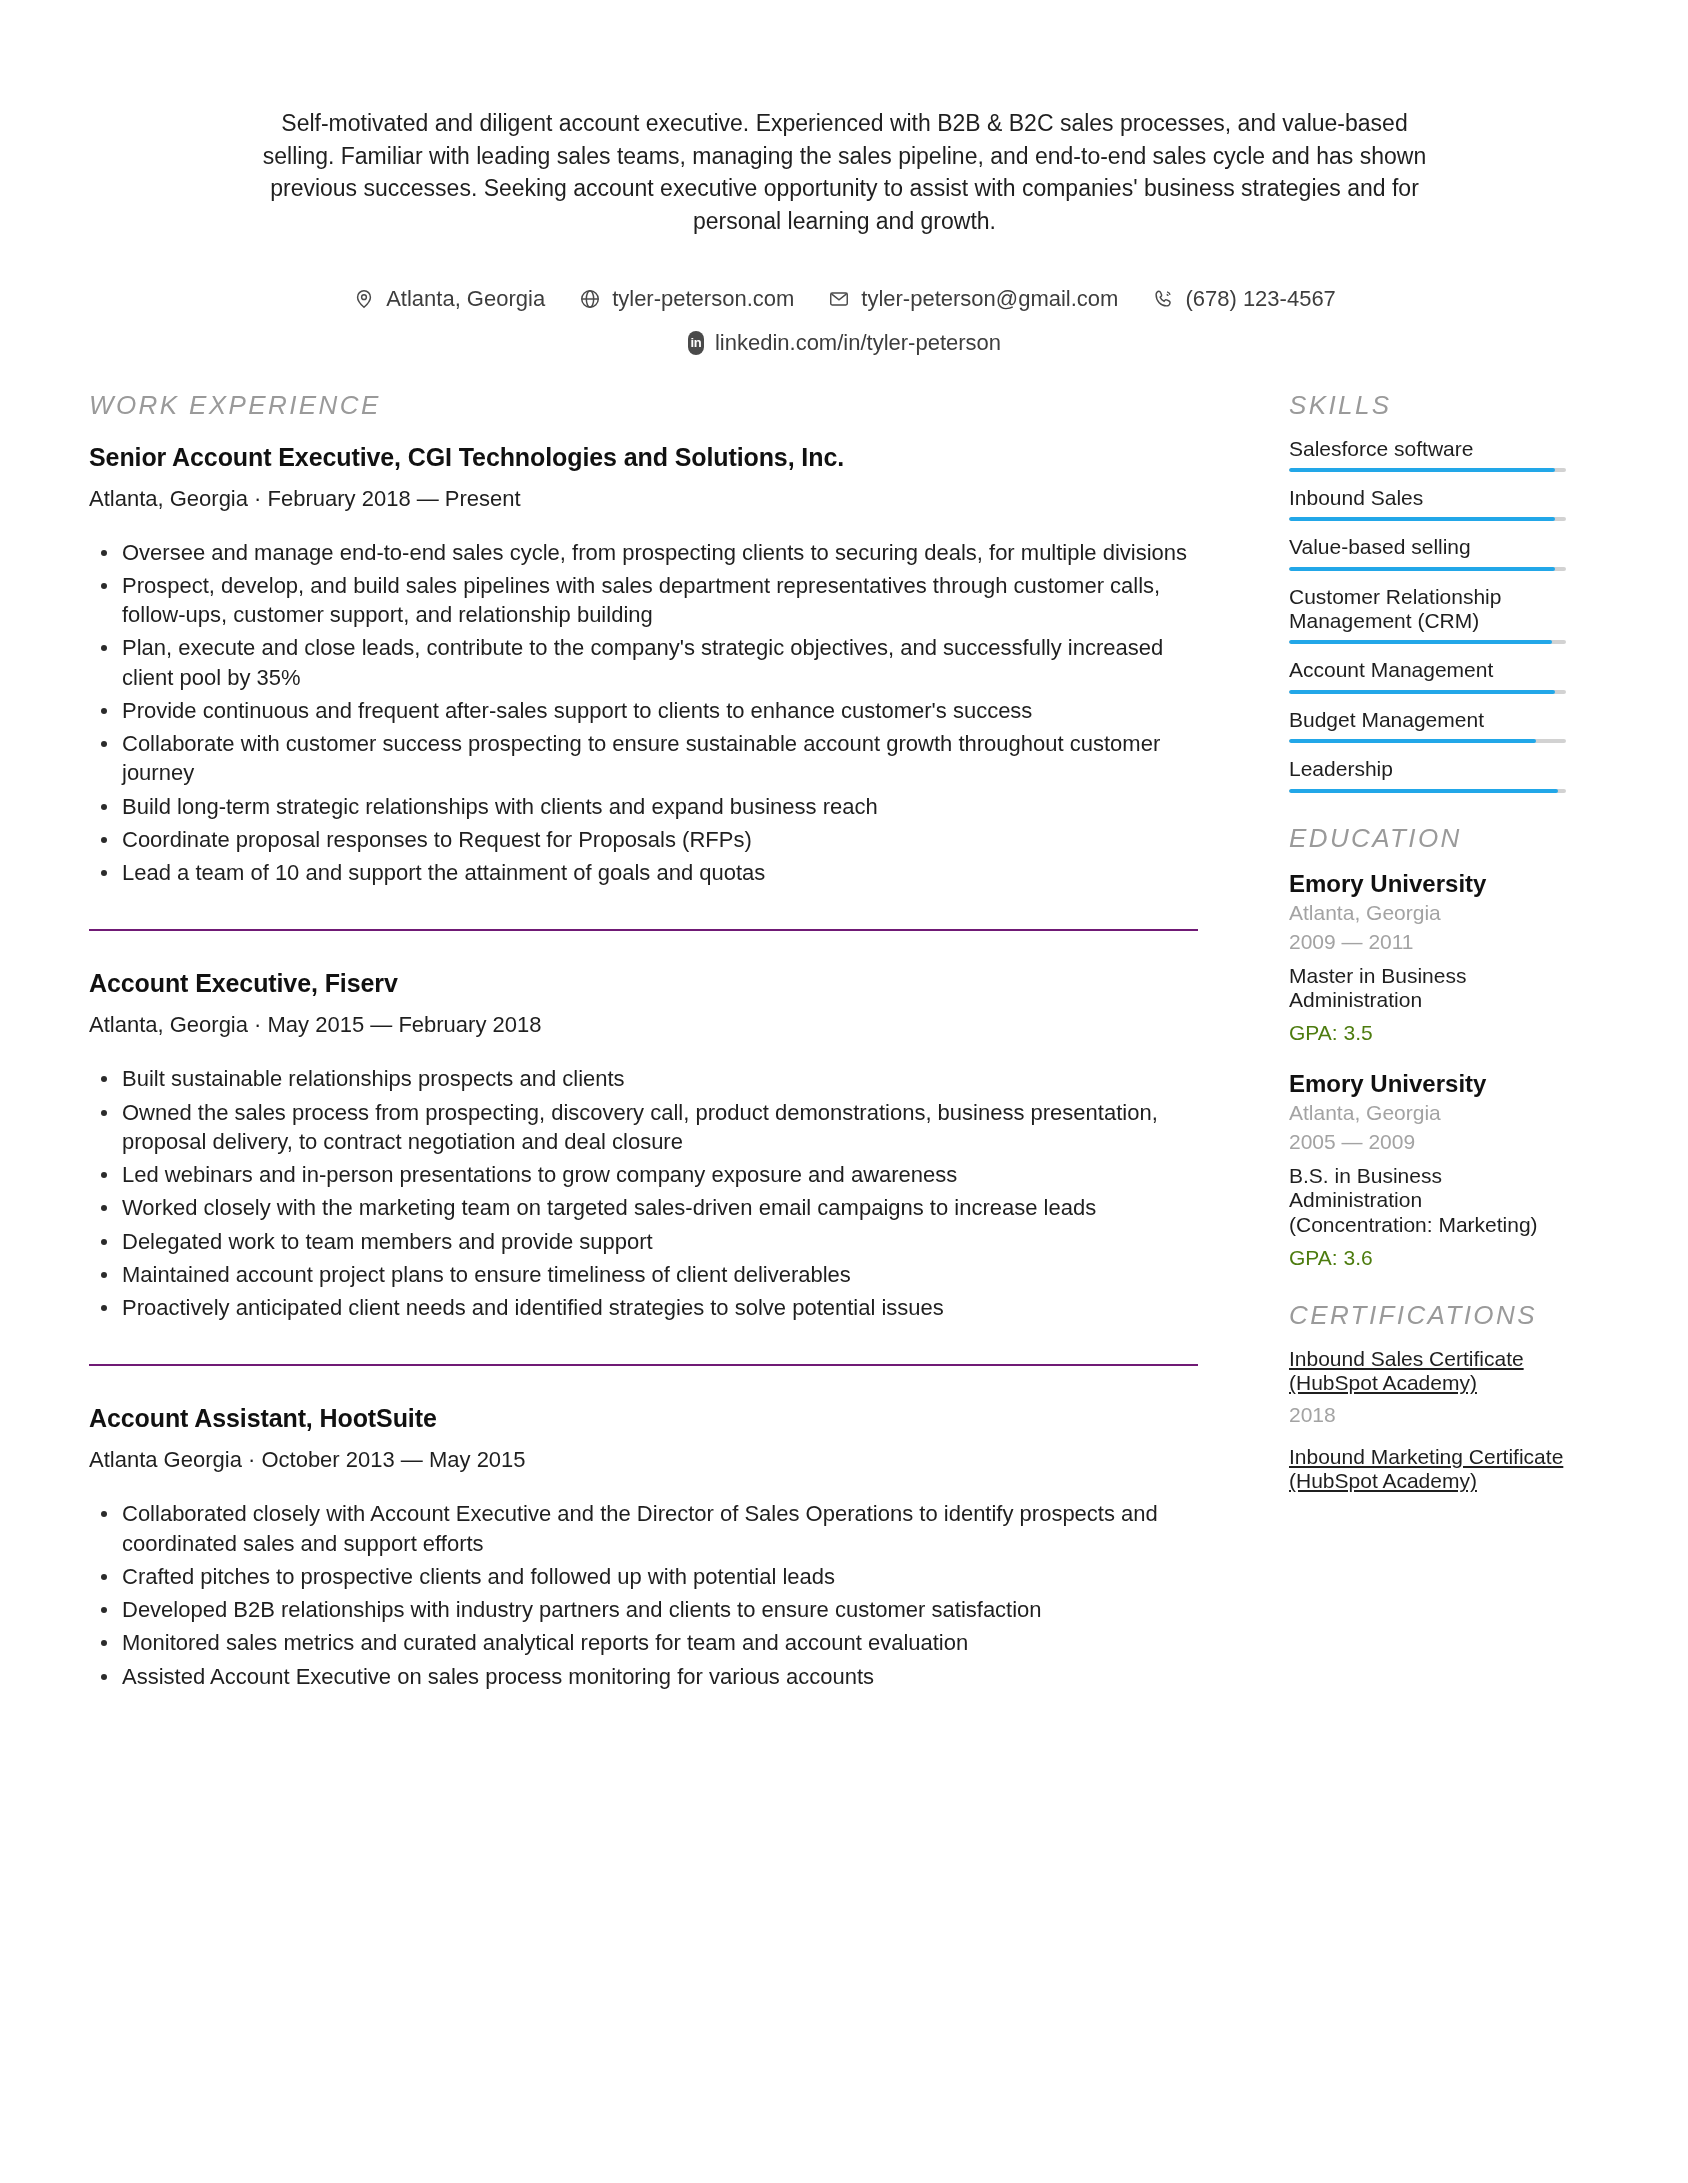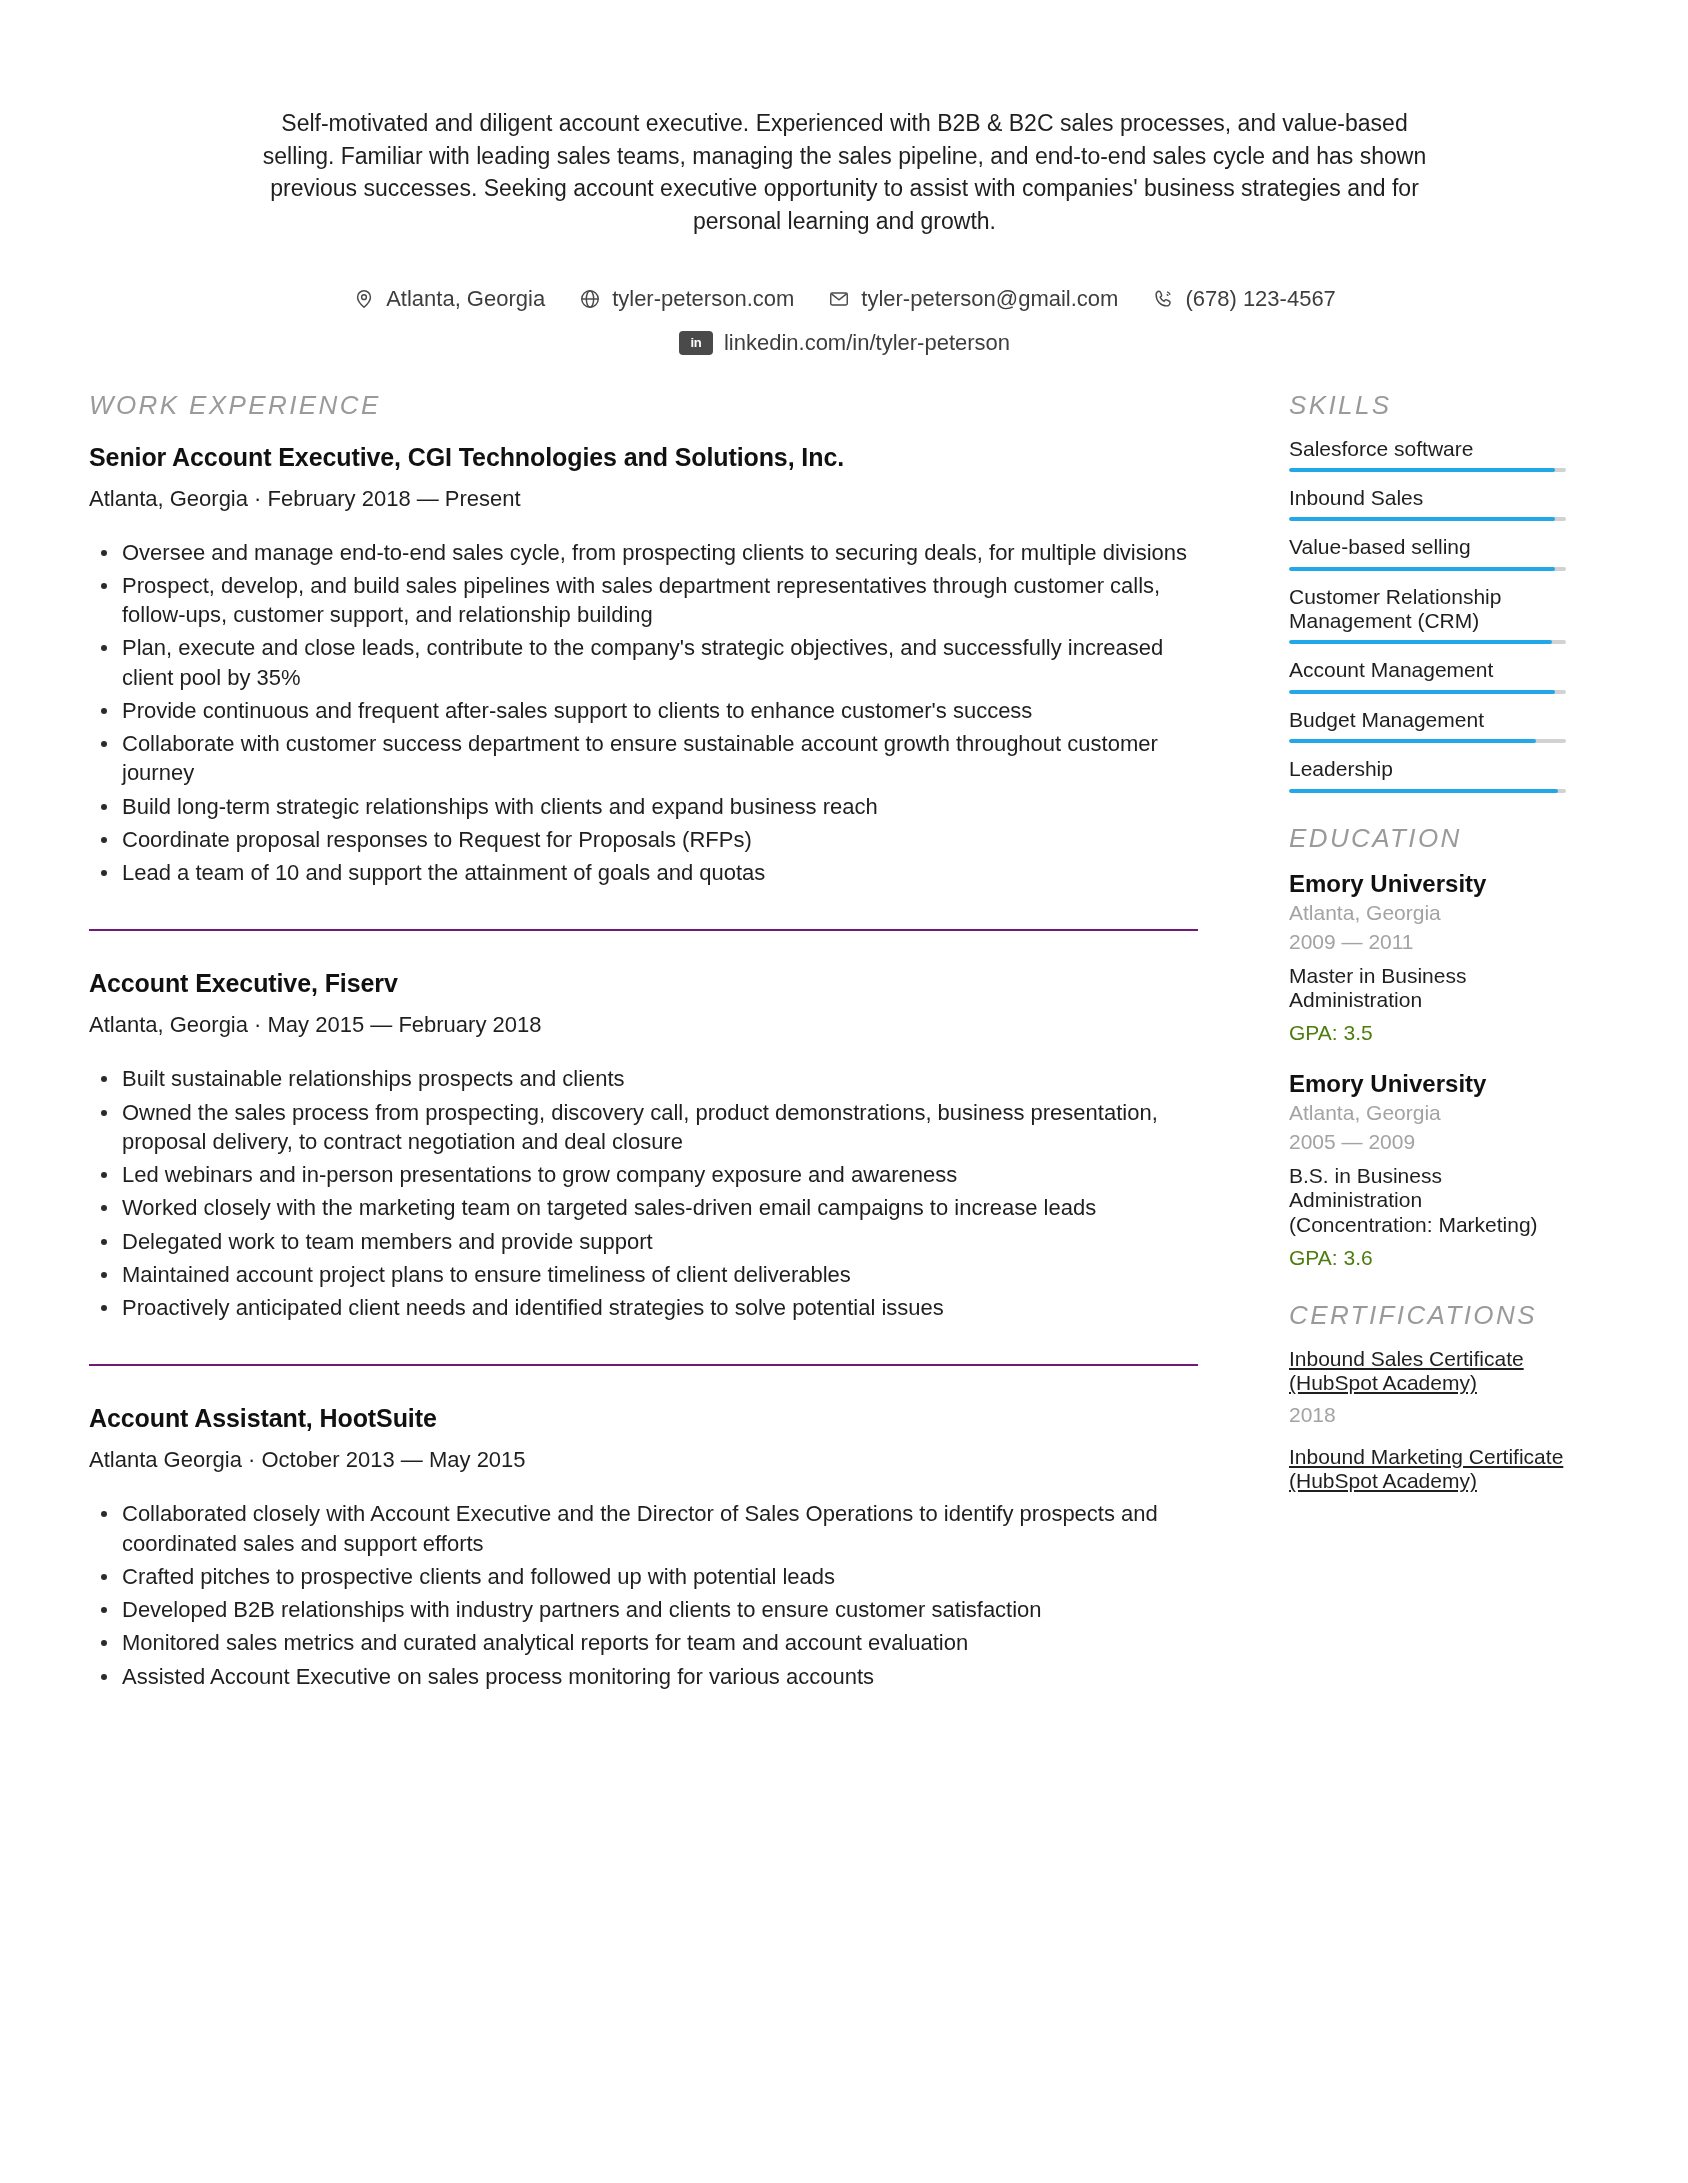--- a/index.html
+++ b/index.html
@@ -26,21 +26,21 @@
   }
 
   .contact-row {
     display:flex; justify-content:center; align-items:center;
     gap:34px; margin-top:48px; flex-wrap:nowrap;
   }
   .contact-item { display:flex; align-items:center; gap:11px; font-size:22px; color:#3d3d3d; white-space:nowrap; }
   .contact-item svg { display:block; }
   .contact-row2 { display:flex; justify-content:center; align-items:center; margin-top:18px; }
   .li-badge {
-    width:34px; height:24px; background:#4a4a4a; border-radius:4px;
+    width:16px; height:24px; background:#4a4a4a; border-radius:12px;
     display:flex; align-items:center; justify-content:center;
     color:#fff; font-size:13px; font-weight:700; line-height:1; letter-spacing:-0.3px;
   }
 
   
   .body-grid { display:flex; padding:0 89px 0 89px; margin-top:34px; align-items:flex-start;gap:32px; }
   .col-main { width:1168px; padding-right:59px; }
   .col-side { width:277px; }
 
   .sec-title {
@@ -151,21 +151,21 @@
       <div class="sec-title">WORK EXPERIENCE</div>
 
       <div class="job">
         <div class="job-title">Senior Account Executive, CGI Technologies and Solutions, Inc.</div>
         <div class="job-meta">Atlanta, Georgia · February 2018 — Present</div>
         <ul class="bullets">
           <li>Oversee and manage end-to-end sales cycle, from prospecting clients to securing deals, for multiple divisions</li>
           <li>Prospect, develop, and build sales pipelines with sales department representatives through customer calls, follow-ups, customer support, and relationship building</li>
           <li>Plan, execute and close leads, contribute to the company's strategic objectives, and successfully increased client pool by 35%</li>
           <li>Provide continuous and frequent after-sales support to clients to enhance customer's success</li>
-          <li>Collaborate with customer success department to ensure sustainable account growth throughout customer journey</li>
+          <li>Collaborate with customer success prospecting to ensure sustainable account growth throughout customer journey</li>
           <li>Build long-term strategic relationships with clients and expand business reach</li>
           <li>Coordinate proposal responses to Request for Proposals (RFPs)</li>
           <li>Lead a team of 10 and support the attainment of goals and quotas</li>
         </ul>
       </div>
 
       <div class="job">
         <div class="job-title">Account Executive, Fiserv</div>
         <div class="job-meta">Atlanta, Georgia · May 2015 — February 2018</div>
         <ul class="bullets">

